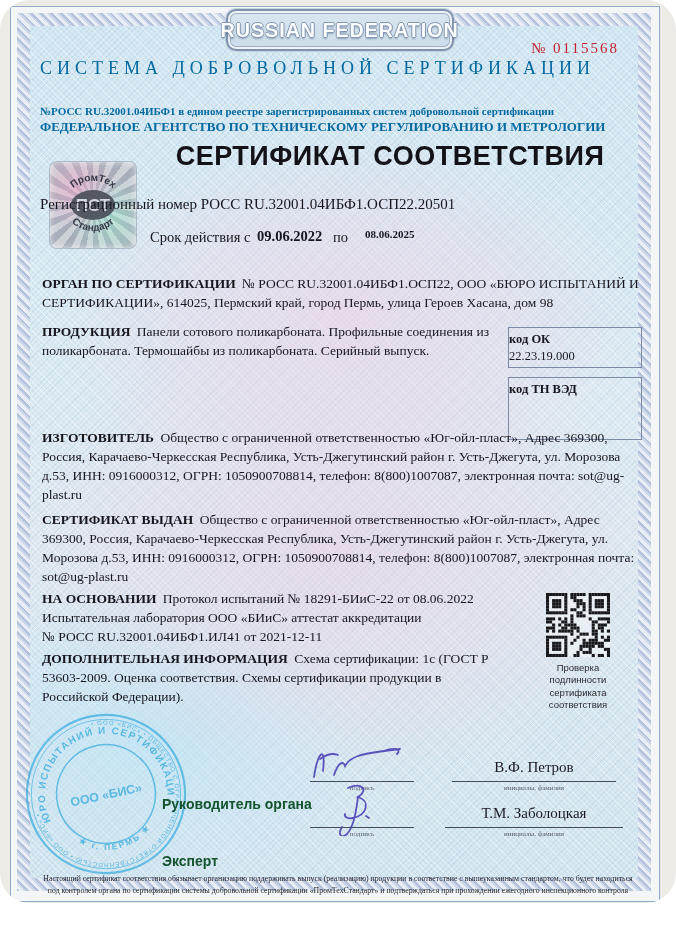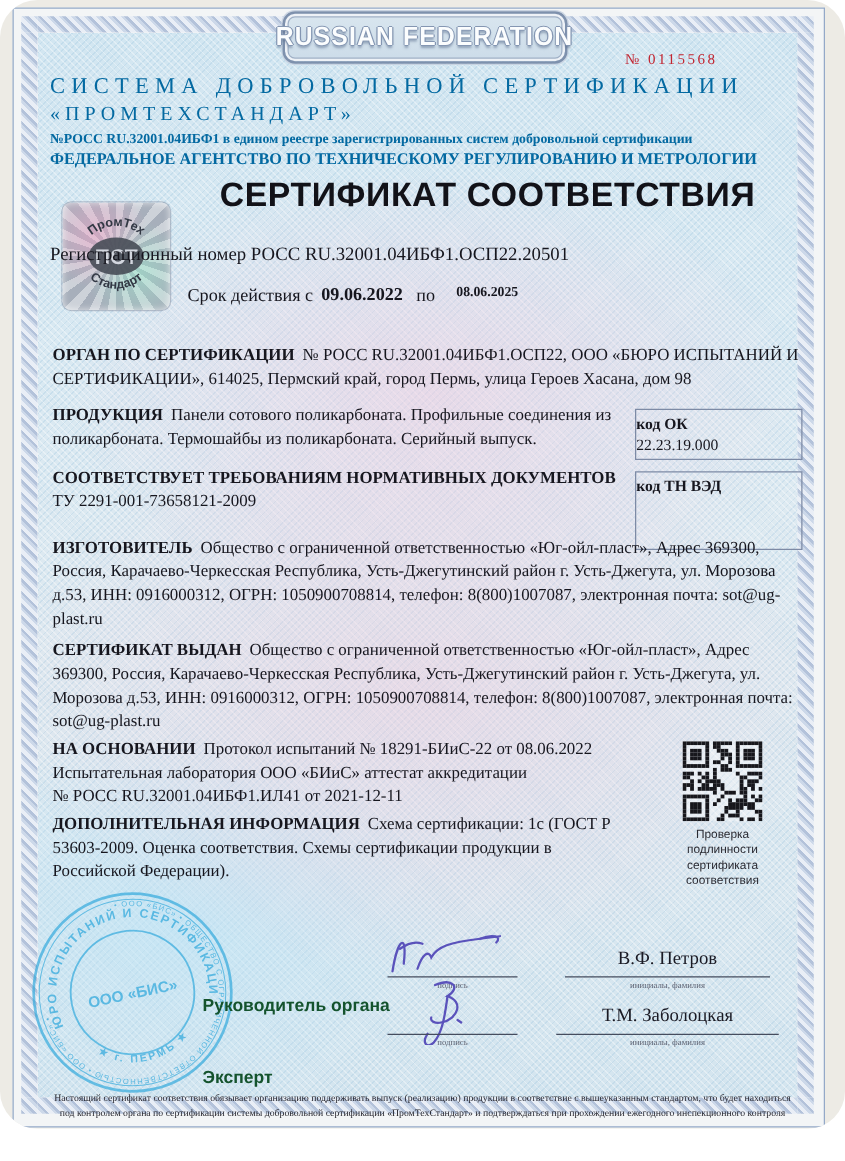--- a/index.html
+++ b/index.html
@@ -22,22 +22,22 @@
         background-clip:padding-box;}
   
   .banner{position:absolute;left:226px;top:9px;width:224px;height:38px;
           border:2px solid #7e91ad;border-radius:10px;
           box-shadow:inset 0 0 0 2px #eef2f7, inset 0 0 0 3px #9fb0c6, 0 0 0 1px #c9d4e2;
           background:linear-gradient(#d9e6ef,#ccdce9);
           display:flex;align-items:center;justify-content:center;}
   .banner span{font-family:"Liberation Sans",sans-serif;font-weight:bold;font-size:21px;
           letter-spacing:1px;color:#fbfdfe;transform:scaleX(.94);white-space:nowrap;
           text-shadow:0 1px 0 #8496b2,0 -1px 0 #8496b2,1px 0 0 #8496b2,-1px 0 0 #8496b2,0 2px 2px rgba(90,110,140,.55);}
-  .cert-no{position:absolute;left:500px;top:40px;width:150px;text-align:left;
-          font-size:12px;color:#c22531;letter-spacing:2px;}
+  .cert-no{position:absolute;left:500px;top:40px;width:150px;text-align:center;
+          font-size:15px;color:#c22531;letter-spacing:2px;}
   
   .hline{position:absolute;left:40px;width:596px;text-align:left;color:#0369a1;}
   .h1{top:58px;font-size:18px;letter-spacing:5px;}
   .h2{top:83px;font-size:16px;letter-spacing:4px;}
   .h3{top:105px;font-size:11px;font-weight:bold;}
   .h4{top:119px;font-size:13px;font-weight:bold;}
   
   .holo{position:absolute;left:50px;top:162px;width:86px;height:86px;border-radius:7px;
         background:
           radial-gradient(circle at 30% 30%, rgba(255,160,200,.45), transparent 50%),
@@ -84,21 +84,20 @@
   <div class="cert"></div>
   <div class="band"></div>
 
   <div class="banner">
     <span>RUSSIAN FEDERATION</span>
   </div>
 
   <div class="cert-no abs">№ 0115568</div>
 
   <div class="hline h1 abs">СИСТЕМА ДОБРОВОЛЬНОЙ СЕРТИФИКАЦИИ</div>
-  <div class="hline h2 abs">«ПРОМТЕХСТАНДАРТ»</div>
   <div class="hline h3 abs">№РОСС RU.32001.04ИБФ1 в едином реестре зарегистрированных систем добровольной сертификации</div>
   <div class="hline h4 abs">ФЕДЕРАЛЬНОЕ АГЕНТСТВО ПО ТЕХНИЧЕСКОМУ РЕГУЛИРОВАНИЮ И МЕТРОЛОГИИ</div>
 
   <div class="holo">
     <svg width="86" height="86" viewBox="0 0 86 86">
       <defs>
         <path id="ht" d="M15,38 A30,30 0 0 1 71,38"></path>
         <path id="hb" d="M13,48 A32,32 0 0 0 73,48"></path>
       </defs>
       <ellipse cx="43" cy="43" rx="22" ry="15" fill="#474c57" opacity="0.9"></ellipse>
@@ -133,24 +132,20 @@
     <b>ПРОДУКЦИЯ</b>
     <span class="preline">Панели сотового поликарбоната. Профильные  соединения из
 поликарбоната. Термошайбы из поликарбоната.  Серийный выпуск.</span>
   </p>
 
   <div class="codebox" style="top:327px;height:36px;">
     <b>код ОК</b>
     <span>22.23.19.000</span>
   </div>
 
-  <p class="para" style="top:372px;width:462px;">
-    <b style="display:block;">СООТВЕТСТВУЕТ ТРЕБОВАНИЯМ НОРМАТИВНЫХ ДОКУМЕНТОВ</b>
-    <span>ТУ 2291-001-73658121-2009</span>
-  </p>
 
   <div class="codebox" style="top:377px;height:58px;">
     <b>код ТН ВЭД</b>
   </div>
 
   <p class="para" style="top:428px;width:598px;">
     <b>ИЗГОТОВИТЕЛЬ</b>
     <span>Общество с ограниченной ответственностью «Юг-ойл-пласт», Адрес 369300, Россия, Карачаево-Черкесская Республика, Усть-Джегутинский район г. Усть-Джегута, ул. Морозова д.53, ИНН: 0916000312, ОГРН: 1050900708814, телефон: 8(800)1007087, электронная почта: sot@ug-plast.ru</span>
   </p>
 

